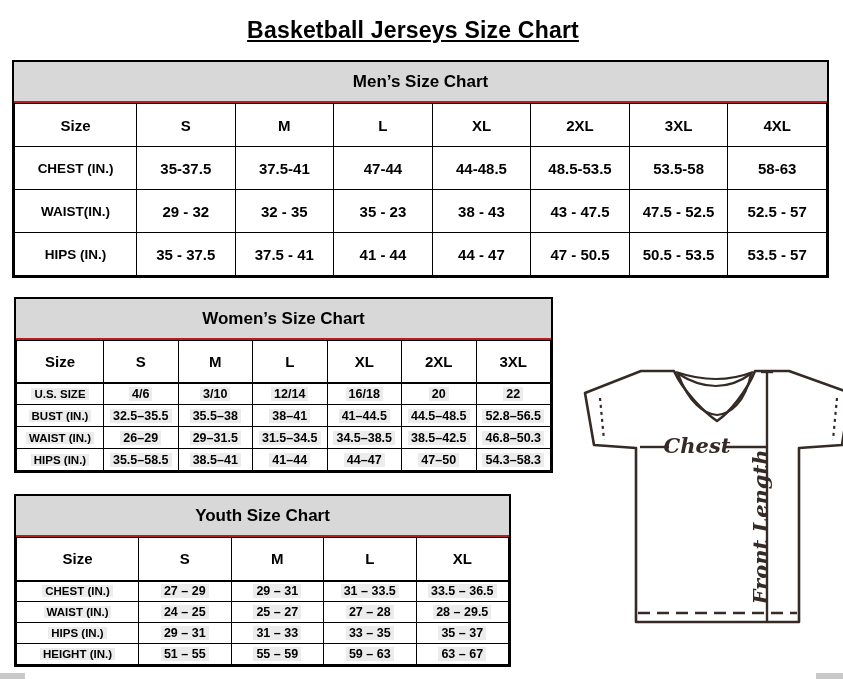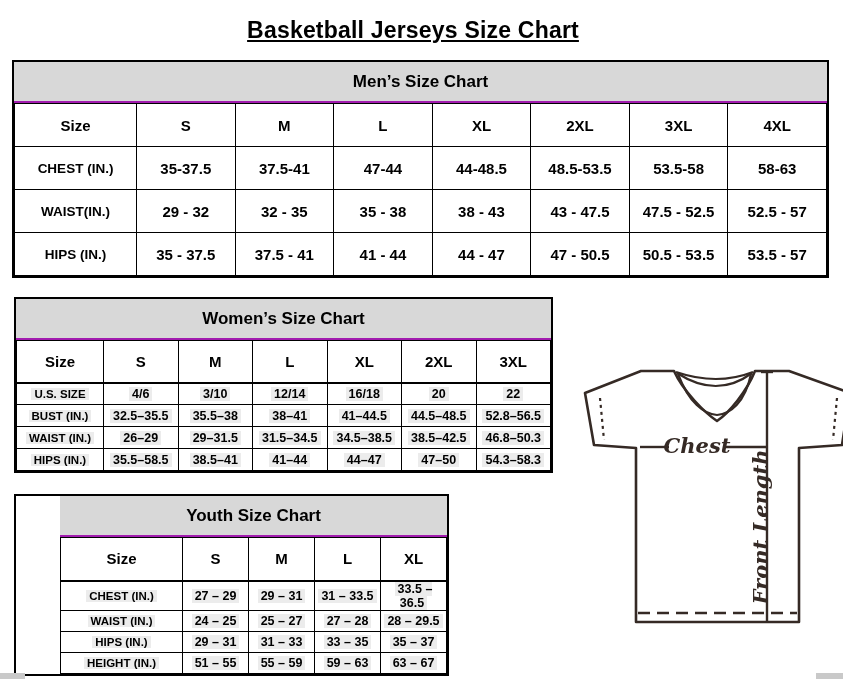--- a/index.html
+++ b/index.html
@@ -9,21 +9,21 @@
     font-family:"Liberation Sans","DejaVu Sans",sans-serif;
   }
   .page-title{
     position:absolute;top:2px;left:0;width:826px;text-align:center;
     font-size:23px;font-weight:bold;letter-spacing:0.2px;text-decoration:underline;
   }
   
   .sizetable{position:absolute;border:2px solid #000;background:#fff;box-sizing:border-box;}
   .tbl-title{
     background:var(--header_bg,#d8d8d8);
-    border-bottom:2px solid #a21caf;
+    border-bottom:2px solid #b91c1c;
     text-align:center;font-weight:bold;font-size:17px;
     height:39px;line-height:39px;
   }
   .sizetable table{border-collapse:collapse;width:100%;table-layout:fixed;}
   .sizetable th,.sizetable td{
     border:1px solid #000;text-align:center;font-weight:bold;padding:0;
     vertical-align:middle;
   }
   .sizetable thead th{font-size:15px;margin-top:24px;}
   
@@ -34,21 +34,21 @@
   #mens tbody td{font-size:15px;}
   #mens tbody th{font-size:13.5px;}
   
   #womens{left:14px;top:297px;width:539px;}
   #womens th:first-child,#womens td:first-child{width:86px;}
   #womens thead tr{height:42px;}
   #womens tbody tr{height:22px;}
   #womens tbody td{font-size:12.5px;}
   #womens tbody th{font-size:11.5px;}
   
-  #youth{left:14px;top:494px;width:435px;padding-left:44px;}
+  #youth{left:14px;top:494px;width:497px;}
   #youth th:first-child,#youth td:first-child{width:121px;}
   #youth thead tr{height:43px;}
   #youth tbody tr{height:21px;}
   #youth tbody td{font-size:12.5px;}
   #youth tbody th{font-size:11.5px;}
   
   .compact thead th{border-bottom:2px solid #000;}
   
   .compact tbody .hl{background:var(--highlight,#ececec);padding:0 3px;}
   
@@ -93,21 +93,21 @@
           <td><span class="hl">47-44</span></td>
           <td><span class="hl">44-48.5</span></td>
           <td><span class="hl">48.5-53.5</span></td>
           <td><span class="hl">53.5-58</span></td>
           <td><span class="hl">58-63</span></td>
         </tr>
         <tr>
           <th><span class="hl">WAIST(IN.)</span></th>
           <td><span class="hl">29 - 32</span></td>
           <td><span class="hl">32 - 35</span></td>
-          <td><span class="hl">35 - 38</span></td>
+          <td><span class="hl">35 - 23</span></td>
           <td><span class="hl">38 - 43</span></td>
           <td><span class="hl">43 - 47.5</span></td>
           <td><span class="hl">47.5 - 52.5</span></td>
           <td><span class="hl">52.5 - 57</span></td>
         </tr>
         <tr>
           <th><span class="hl">HIPS (IN.)</span></th>
           <td><span class="hl">35 - 37.5</span></td>
           <td><span class="hl">37.5 - 41</span></td>
           <td><span class="hl">41 - 44</span></td>

